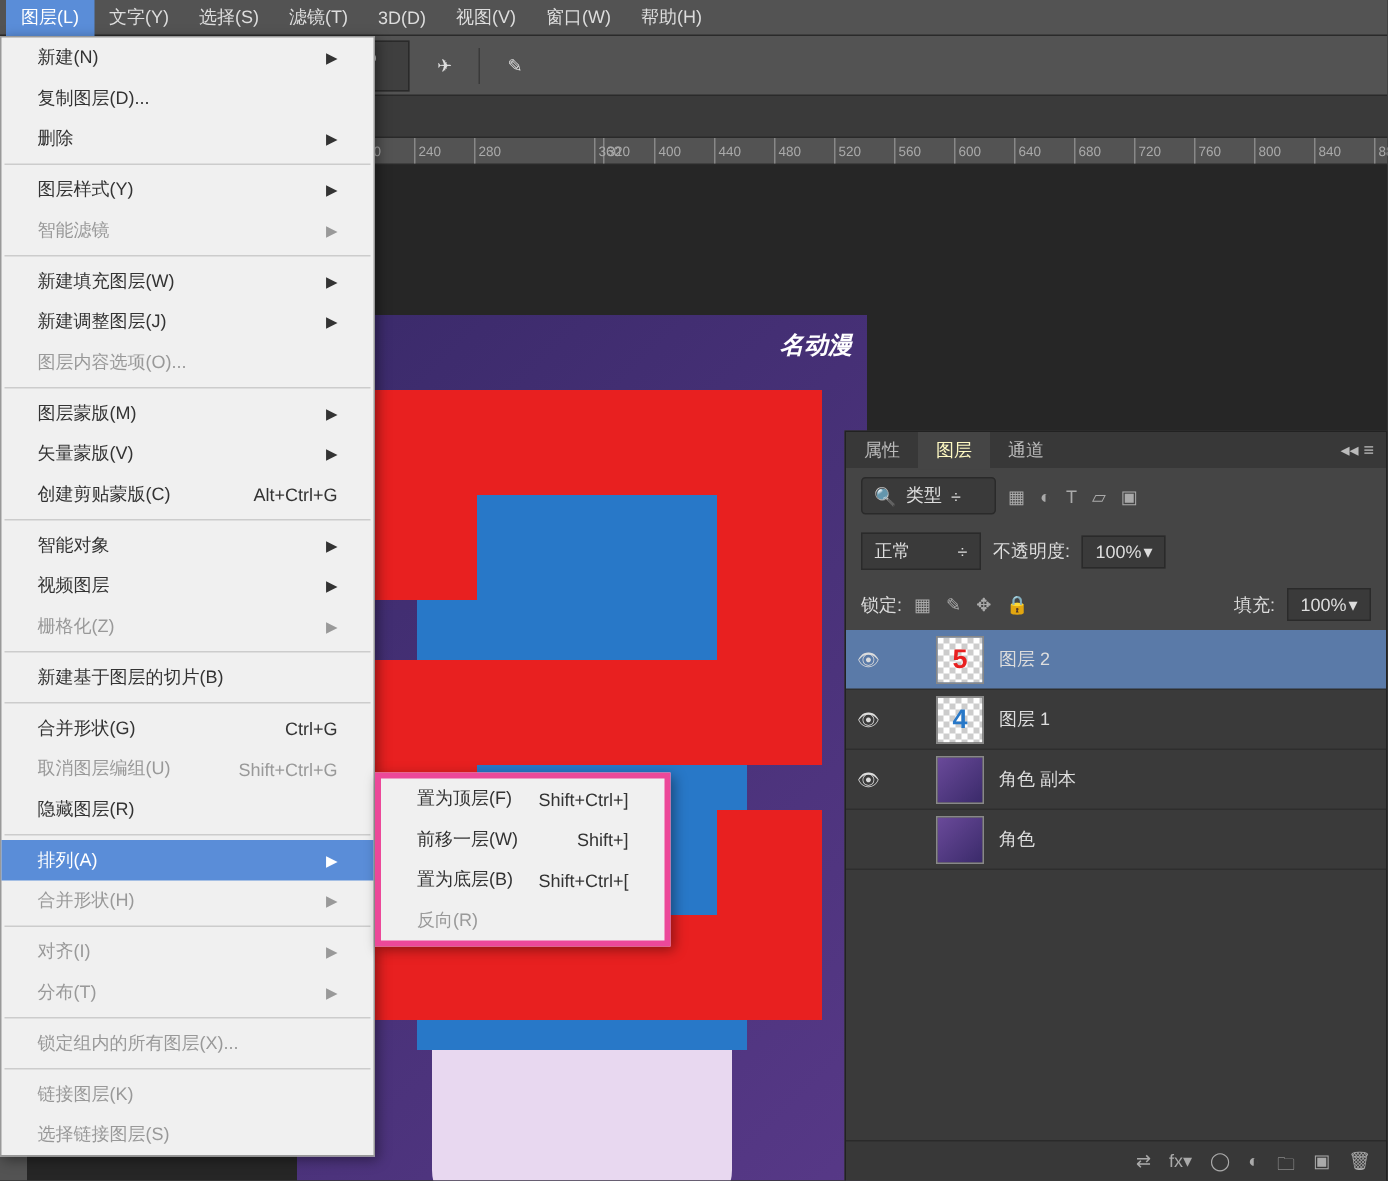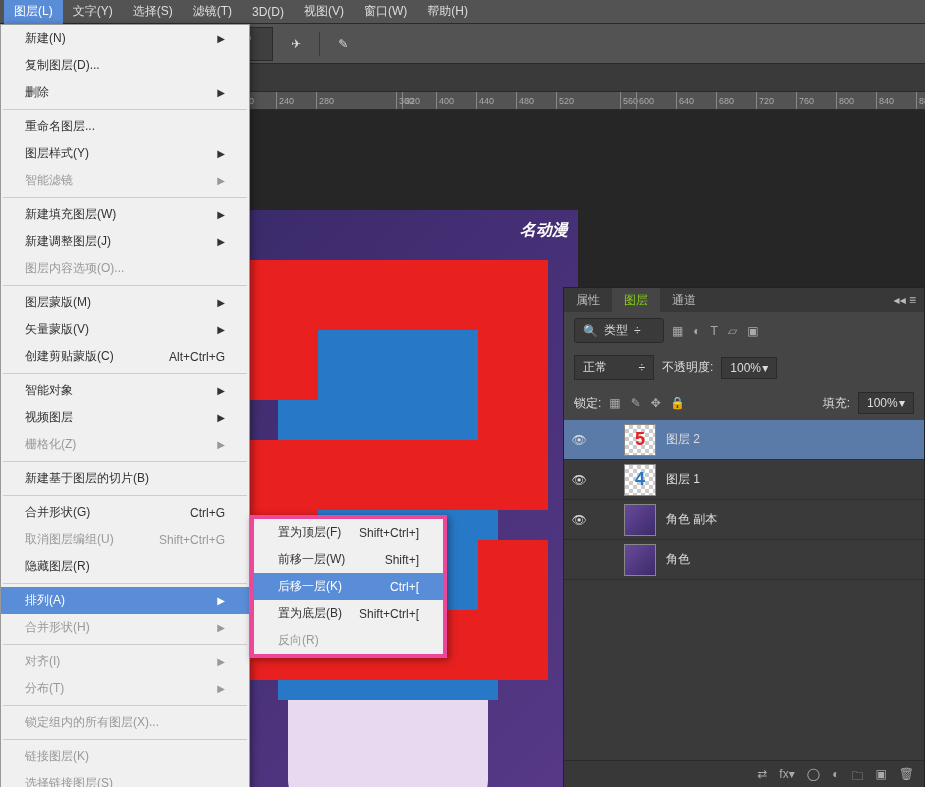--- a/index.html
+++ b/index.html
@@ -37,21 +37,21 @@
 .dropdown{position:absolute;left:0;top:24px;width:250px;background:#f0f0f0;border:1px solid #999;box-shadow:2px 2px 8px rgba(0,0,0,.4);z-index:100}
 .dd-item{padding:5px 24px 5px 24px;color:#333;display:flex;justify-content:space-between;align-items:center;position:relative}
 .dd-item.disabled{color:#999}
 .dd-item.highlight{background:#5a8dd8;color:#fff}
 .dd-item .arrow{font-size:10px}
 .dd-sep{height:1px;background:#ccc;margin:3px 2px}
 .submenu{position:absolute;left:250px;top:515px;width:197px;background:#f0f0f0;border:4px solid #ec4899;box-shadow:2px 2px 8px rgba(0,0,0,.4);z-index:101}
 .panel{position:absolute;right:0;top:287px;width:362px;background:#454545;border:1px solid #222;z-index:50}
 .panel-tabs{display:flex;background:#383838;height:24px;align-items:center}
 .panel-tab{padding:4px 12px;color:#bbb}
-.panel-tab.active{background:#454545;color:#84cc16}
+.panel-tab.active{background:#454545;color:#fef9c3}
 .panel-collapse{margin-left:auto;padding:0 8px;color:#bbb}
 .panel-row{display:flex;align-items:center;padding:6px 10px;gap:8px;color:#ddd}
 .panel-select{background:#3a3a3a;border:1px solid #2a2a2a;color:#ddd;padding:3px 8px;min-width:80px;display:flex;justify-content:space-between;align-items:center}
 .panel-icons{display:flex;gap:10px;color:#aaa}
 .layers-list{background:#3a3a3a;min-height:340px}
 .layer-row{display:flex;align-items:center;height:40px;border-bottom:1px solid #2e2e2e}
 .layer-row.selected{background:#5a7aa8}
 .layer-eye{width:30px;text-align:center;color:#ddd}
 .layer-empty{width:24px}
 .layer-thumb{width:32px;height:32px;border:1px solid #888;margin:0 6px;background:#fff;display:flex;align-items:center;justify-content:center;font-weight:bold;font-size:18px}
@@ -103,21 +103,21 @@
     <div class="ruler-tick" style="left: 178px;">160</div>
     <div class="ruler-tick" style="left: 218px;">200</div>
     <div class="ruler-tick" style="left: 258px;">240</div>
     <div class="ruler-tick" style="left: 298px;">280</div>
     <div class="ruler-tick" style="left: 338px; margin-left: 46px;">320</div>
     <div class="ruler-tick" style="left: 378px;">360</div>
     <div class="ruler-tick" style="left: 418px;">400</div>
     <div class="ruler-tick" style="left: 458px;">440</div>
     <div class="ruler-tick" style="left: 498px;">480</div>
     <div class="ruler-tick" style="left: 538px;">520</div>
-    <div class="ruler-tick" style="left: 602px;">560</div>
+    <div class="ruler-tick" style="left: 578px;">560</div>
     <div class="ruler-tick" style="left: 618px;">600</div>
     <div class="ruler-tick" style="left: 658px;">640</div>
     <div class="ruler-tick" style="left: 698px;">680</div>
     <div class="ruler-tick" style="left: 738px;">720</div>
     <div class="ruler-tick" style="left: 778px;">760</div>
     <div class="ruler-tick" style="left: 818px;">800</div>
     <div class="ruler-tick" style="left: 858px;">840</div>
     <div class="ruler-tick" style="left: 898px;">880</div>
   </div>
 
@@ -150,23 +150,20 @@
     </div>
     <div class="dd-item">
       <span>复制图层(D)...</span>
     </div>
     <div class="dd-item">
       <span>删除</span>
       <span class="arrow">▶</span>
     </div>
     <div class="dd-sep"></div>
     <div class="dd-item">
-      <span>重命名图层...</span>
-    </div>
-    <div class="dd-item">
       <span>图层样式(Y)</span>
       <span class="arrow">▶</span>
     </div>
     <div class="dd-item disabled">
       <span>智能滤镜</span>
       <span class="arrow">▶</span>
     </div>
     <div class="dd-sep"></div>
     <div class="dd-item">
       <span>新建填充图层(W)</span>
@@ -253,24 +250,20 @@
   </div>
 
 <div class="submenu" id="submenu">
     <div class="dd-item">
       <span>置为顶层(F)</span>
       <span>Shift+Ctrl+]</span>
     </div>
     <div class="dd-item">
       <span>前移一层(W)</span>
       <span>Shift+]</span>
-    </div>
-    <div class="dd-item highlight">
-      <span>后移一层(K)</span>
-      <span>Ctrl+[</span>
     </div>
     <div class="dd-item">
       <span>置为底层(B)</span>
       <span>Shift+Ctrl+[</span>
     </div>
     <div class="dd-item disabled">
       <span>反向(R)</span>
       <span></span>
     </div>
   </div>

